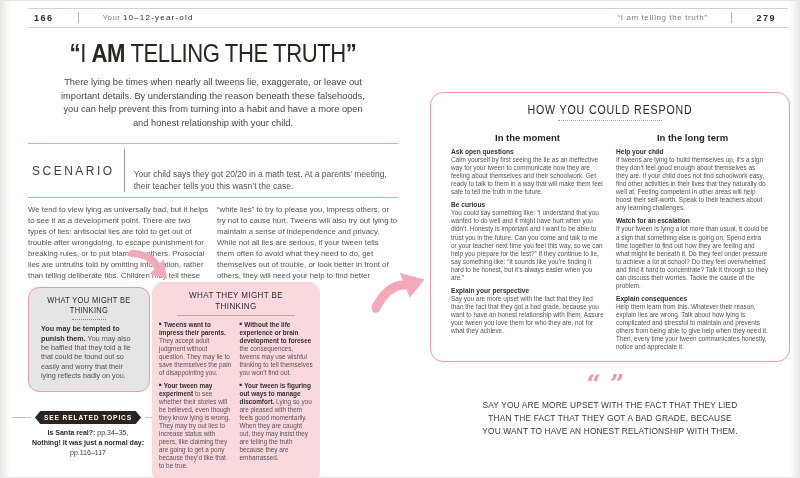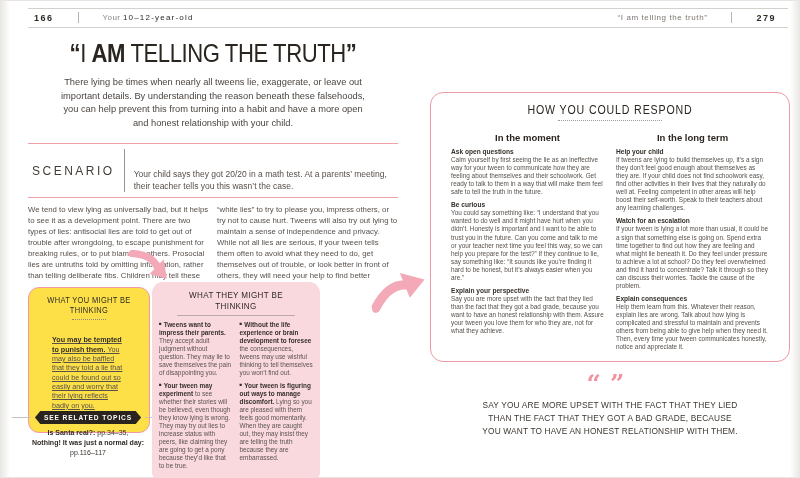--- a/index.html
+++ b/index.html
@@ -36,26 +36,26 @@
     line-height:1.45;color:#4b4540;}
   .scenario{margin-top:13px;border-top:1.5px solid #f0a1a8;border-bottom:1.5px solid #f0a1a8;
     padding:5px 2px;display:flex;align-items:center;gap:9px;}
   .scen-label{font-size:12px;letter-spacing:2.5px;color:#43"3c35";color:#433c35;white-space:nowrap;padding-left:2px;}
   .scen-sep{width:1px;align-self:stretch;background:#9a948e;}
   .scen-text{font-size:8.5px;line-height:1.35;color:#57504b;width:272px;margin-top:20px;}
   .bodycols{margin-top:7px;display:flex;gap:8px;}
   .bodycols p{margin:0;width:181px;font-size:7.8px;line-height:1.4;color:#57504b;}
 
   .rbox{position:absolute;box-sizing:border-box;border-radius:11px;}
-  .think-box{left:28px;top:287px;width:122px;background:#fde047;border:1.5px solid #ee9aa4;
+  .think-box{left:28px;top:287px;width:122px;background:#e5e5e5;border:1.5px solid #ee9aa4;
     padding:7px 8px;}
   .box-title{margin:0;text-align:center;font-size:8.8px;line-height:1.15;font-weight:400;
     letter-spacing:.4px;color:#2f2a26;}
   .dotted{width:34px;margin:4px auto 4px;border-top:1.5px dotted #8f8882;}
-  .boxtext{margin:15px;font-size:7.2px;line-height:1.3;color:#57504b;text-decoration:underline;}
+  .boxtext{margin:4px;font-size:7.2px;line-height:1.3;color:#57504b;}
   .boxtext b{color:#352f29;}
 
   .related{position:absolute;left:12px;top:411px;width:152px;text-align:center;}
   .badge-row{display:flex;align-items:center;gap:4px;}
   .badge-row .hl{flex:1;height:1px;background:#c6c1bc;}
   .badge{background:#2b231d;color:#fff;font-size:6.6px;font-weight:bold;letter-spacing:.9px;
     padding:3px 9px;clip-path:polygon(0 50%,5% 0,95% 0,100% 50%,95% 100%,5% 100%);white-space:nowrap;}
   .related p{margin:4px 0 0;font-size:7px;line-height:1.4;color:#3a332d;}
   .related b{color:#2f2a26;}
 

